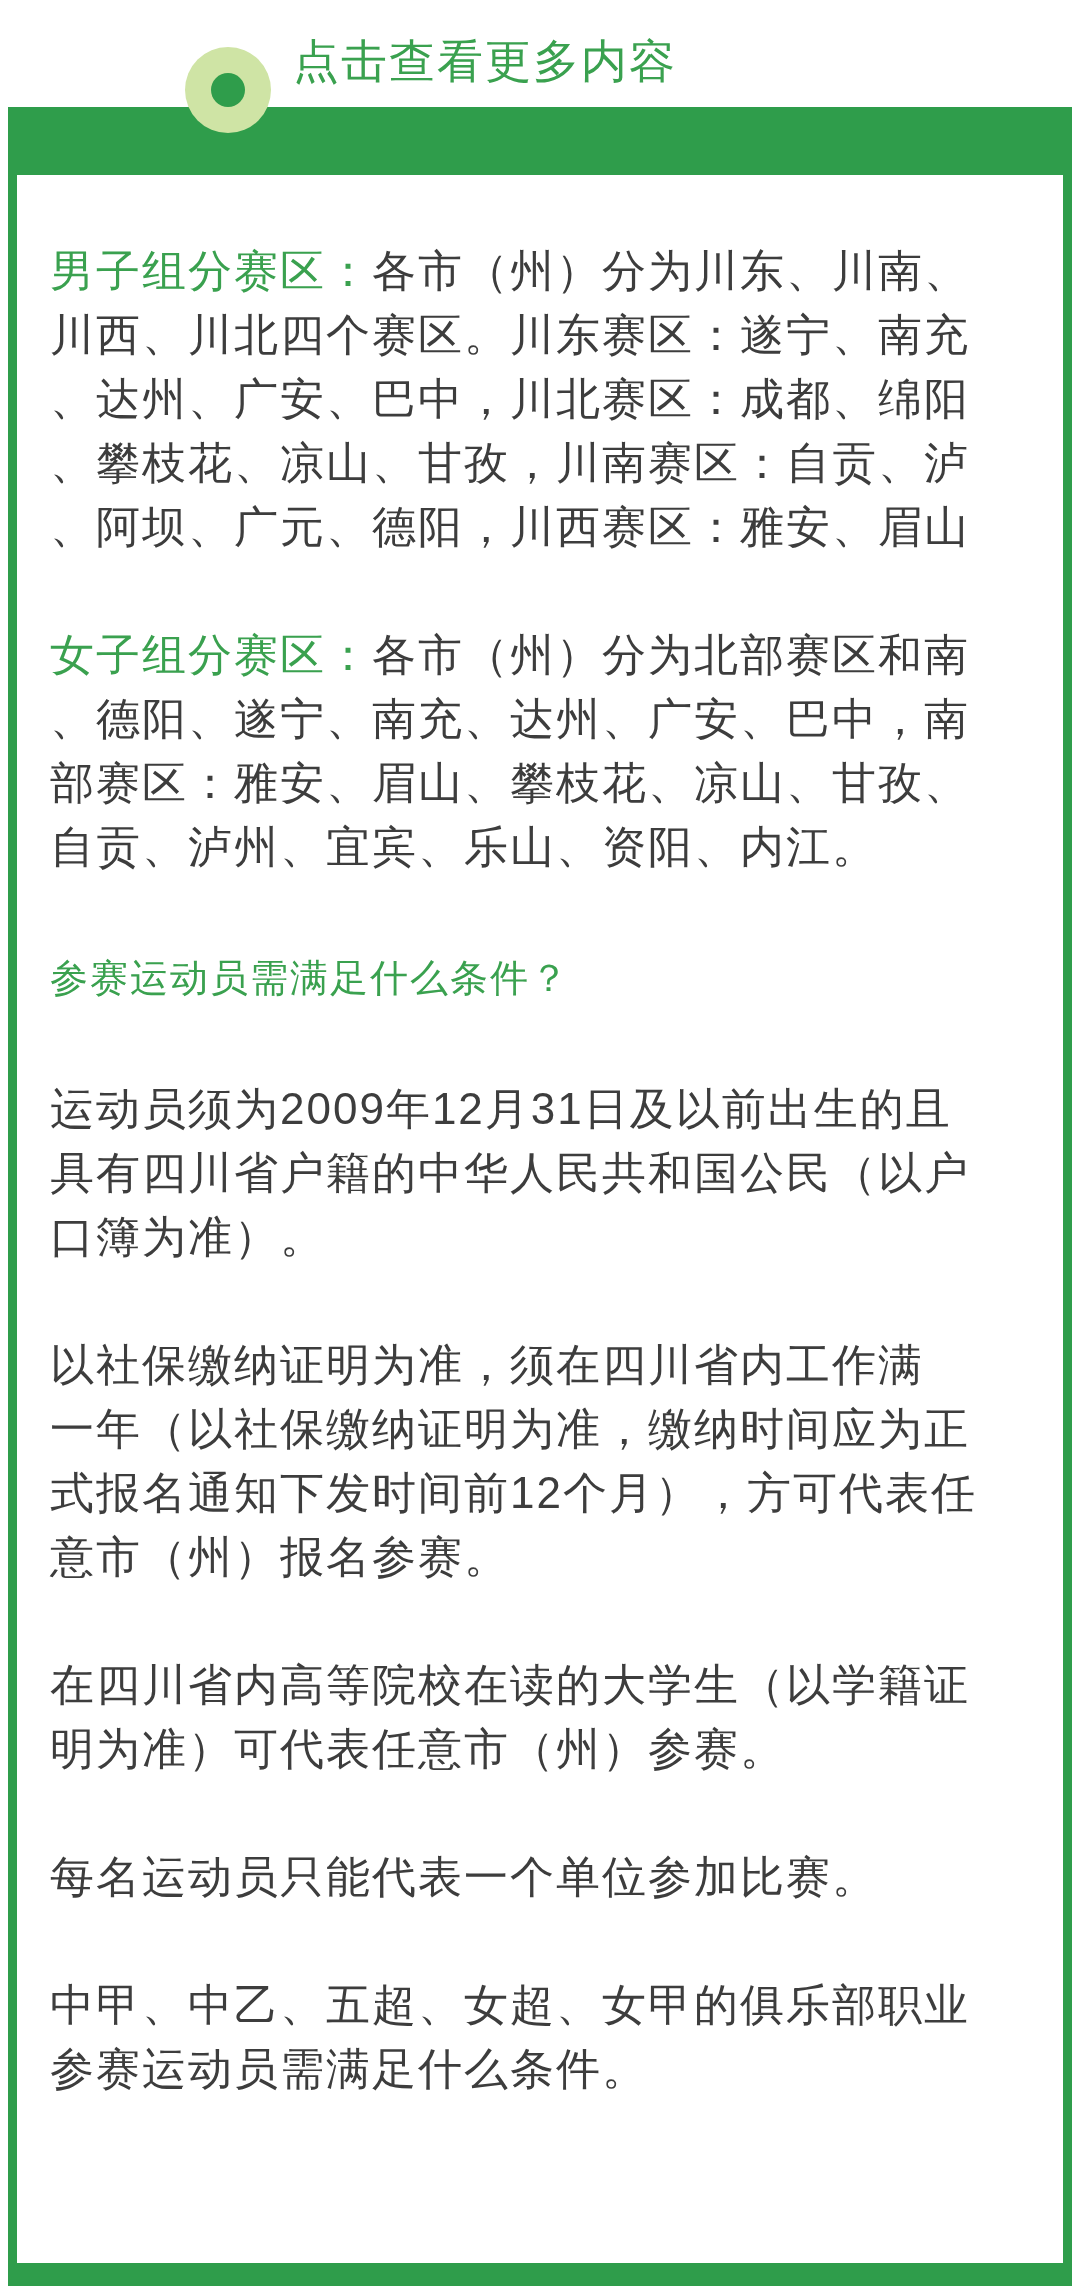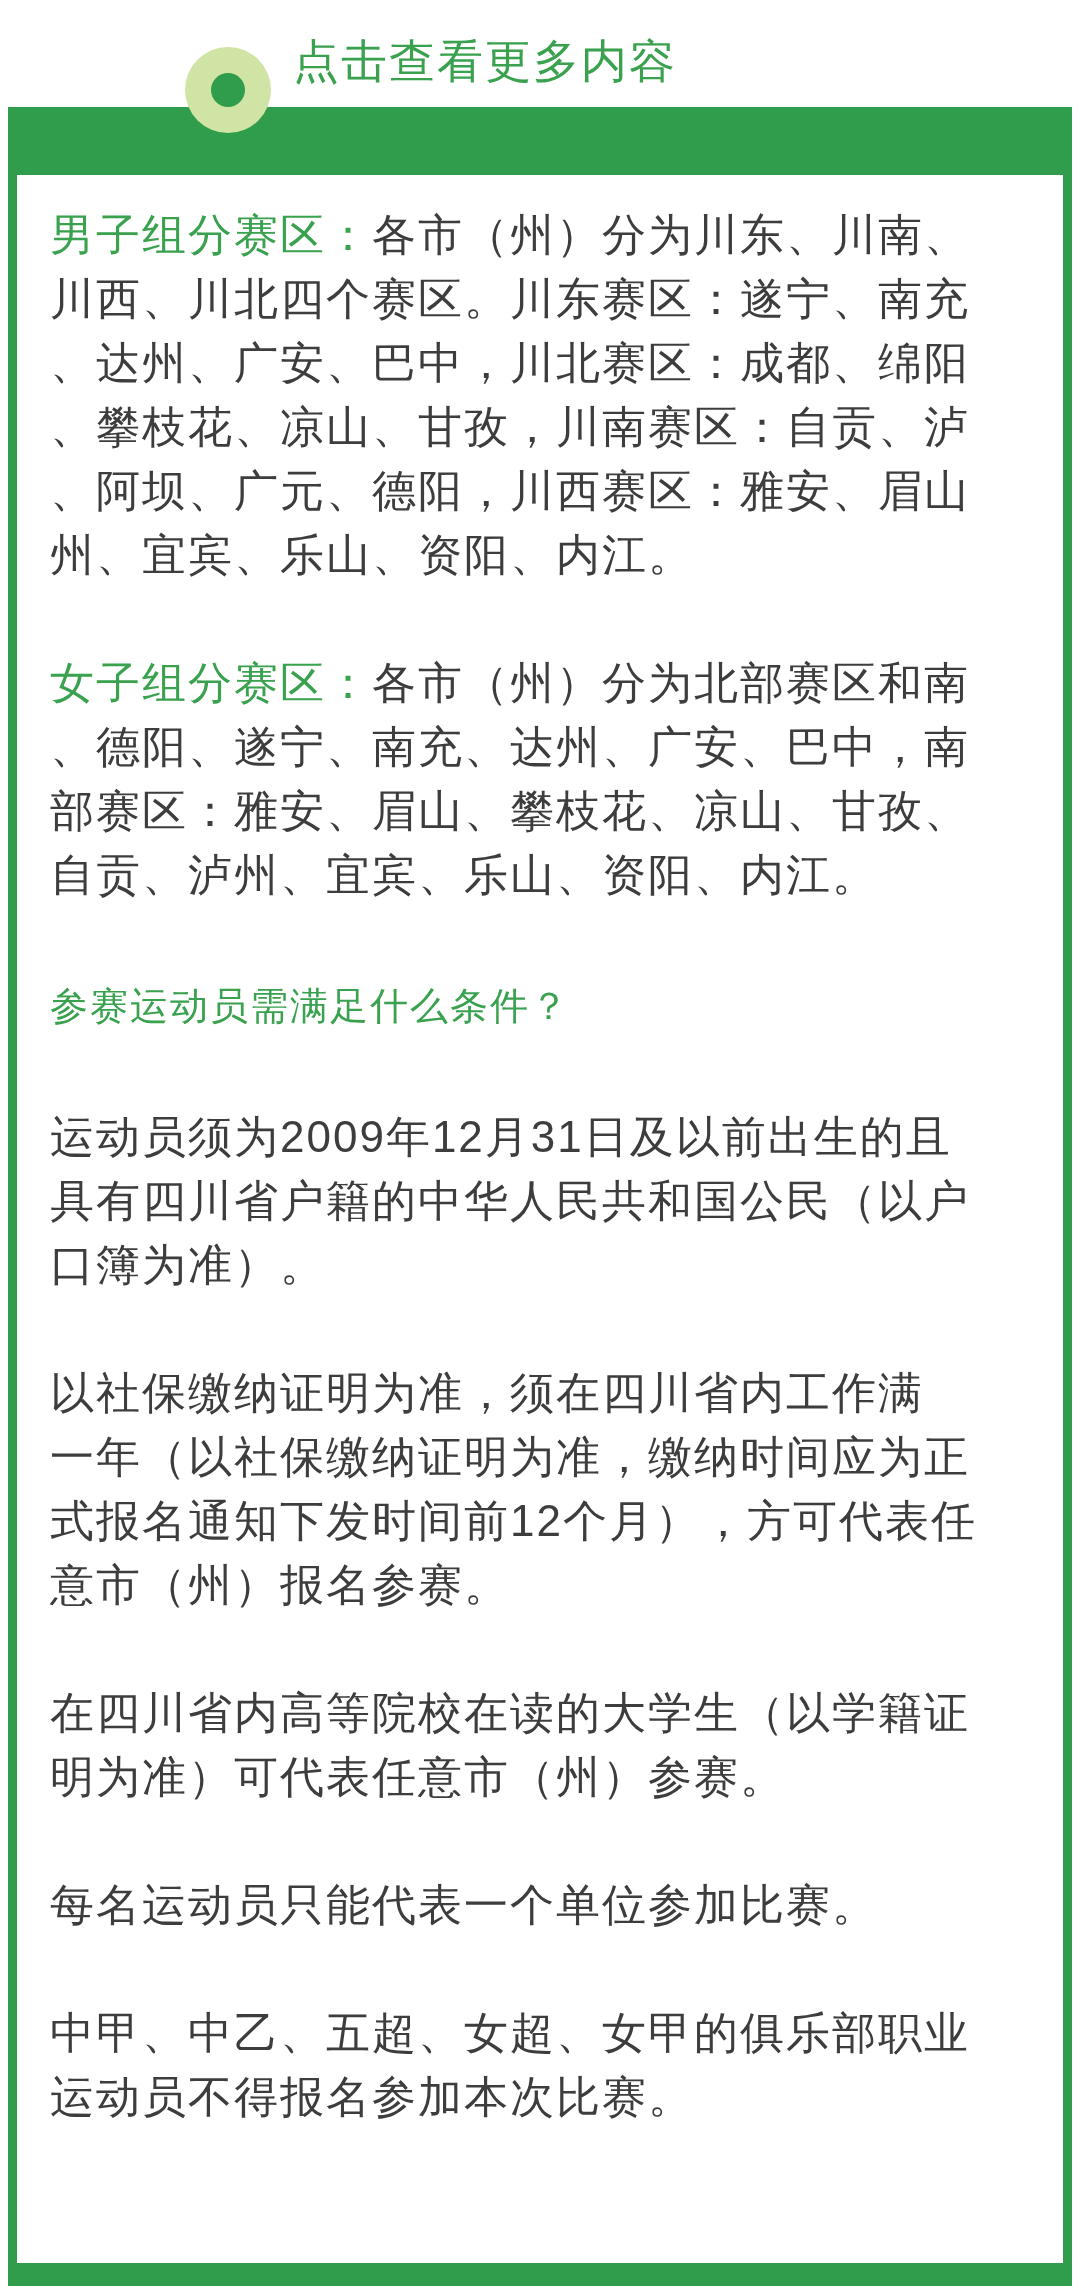--- a/index.html
+++ b/index.html
@@ -32,21 +32,21 @@
     color:var(--text-green);white-space:nowrap;
   }
   
   .frame{
     position:absolute;left:8px;top:107px;width:1064px;height:2179px;
     background:var(--frame-green);
     box-sizing:border-box;padding:68px 9px 23px 9px;
   }
   .card{
     width:100%;height:100%;background:var(--card-bg);
-    box-sizing:border-box;padding:28px 33px 0 33px;overflow:hidden;
+    box-sizing:border-box;padding:64px 33px 0 33px;overflow:hidden;
   }
   
   .para{margin:0 0 64px 0;}
   .line{
     font-size:44px;line-height:64px;letter-spacing:2px;
     color:var(--body-text);white-space:nowrap;
   }
   .heading .line{font-size:38px;line-height:70px;}
   .seg.green{color:var(--text-green);}
 </style>
@@ -64,21 +64,20 @@
 
   <div class="frame">
     <div class="card">
       <div>
           <div class="para">
             <div class="line"><span class="seg green">男子组分赛区：</span><span class="seg">各市（州）分为川东、川南、</span></div>
             <div class="line"><span class="seg">川西、川北四个赛区。川东赛区：遂宁、南充</span></div>
             <div class="line"><span class="seg">、达州、广安、巴中，川北赛区：成都、绵阳</span></div>
             <div class="line"><span class="seg">、攀枝花、凉山、甘孜，川南赛区：自贡、泸</span></div>
             <div class="line"><span class="seg">、阿坝、广元、德阳，川西赛区：雅安、眉山</span></div>
-            <div class="line"><span class="seg">州、宜宾、乐山、资阳、内江。</span></div>
           </div>
           <div class="para">
             <div class="line"><span class="seg green">女子组分赛区：</span><span class="seg">各市（州）分为北部赛区和南</span></div>
             <div class="line"><span class="seg">、德阳、遂宁、南充、达州、广安、巴中，南</span></div>
             <div class="line"><span class="seg">部赛区：雅安、眉山、攀枝花、凉山、甘孜、</span></div>
             <div class="line"><span class="seg">自贡、泸州、宜宾、乐山、资阳、内江。</span></div>
           </div>
           <div class="para heading">
             <div class="line"><span class="seg green">参赛运动员需满足什么条件？</span></div>
           </div>
@@ -95,19 +94,19 @@
           </div>
           <div class="para">
             <div class="line"><span class="seg">在四川省内高等院校在读的大学生（以学籍证</span></div>
             <div class="line"><span class="seg">明为准）可代表任意市（州）参赛。</span></div>
           </div>
           <div class="para">
             <div class="line"><span class="seg">每名运动员只能代表一个单位参加比赛。</span></div>
           </div>
           <div class="para">
             <div class="line"><span class="seg">中甲、中乙、五超、女超、女甲的俱乐部职业</span></div>
-            <div class="line"><span class="seg">运动员不得报名参加本次比赛。</span></div>
+            <div class="line"><span class="seg">参赛运动员需满足什么条件。</span></div>
           </div>
         </div>
     </div>
   </div>
 
 </div>
 
 </body></html>

